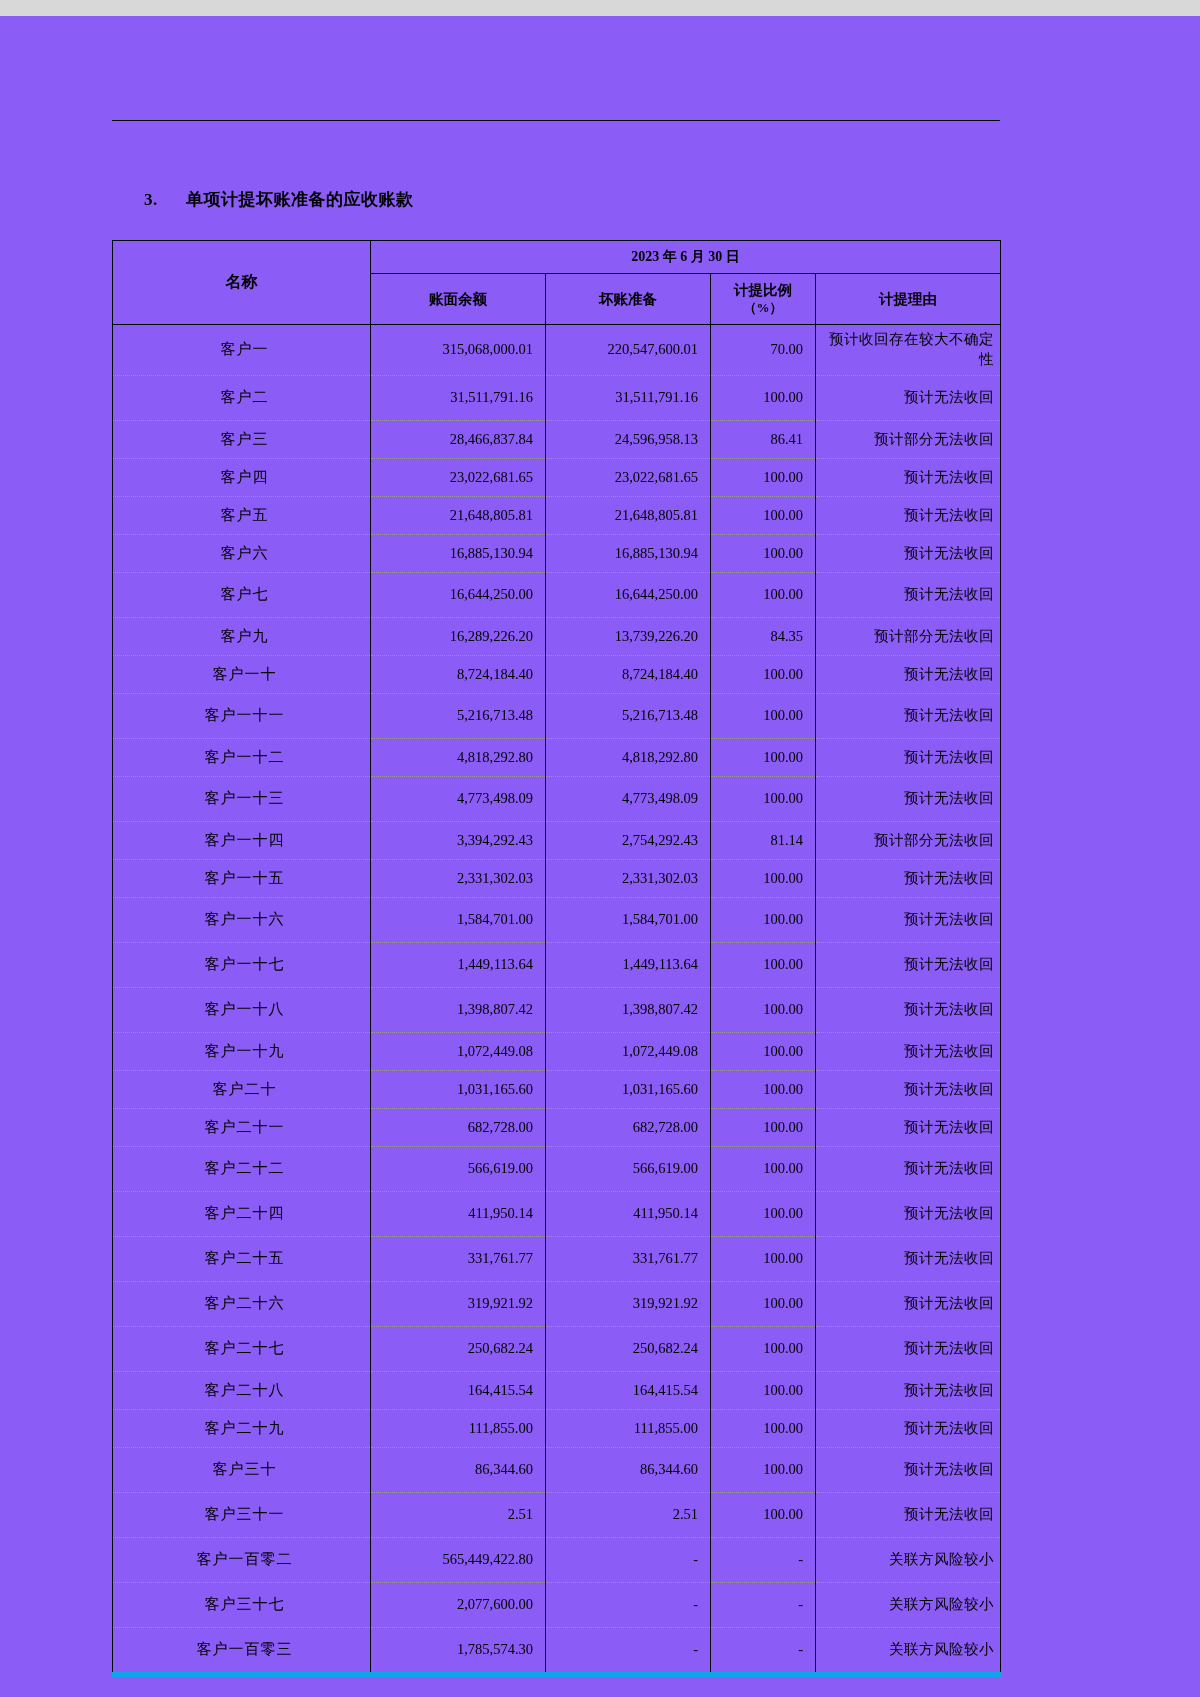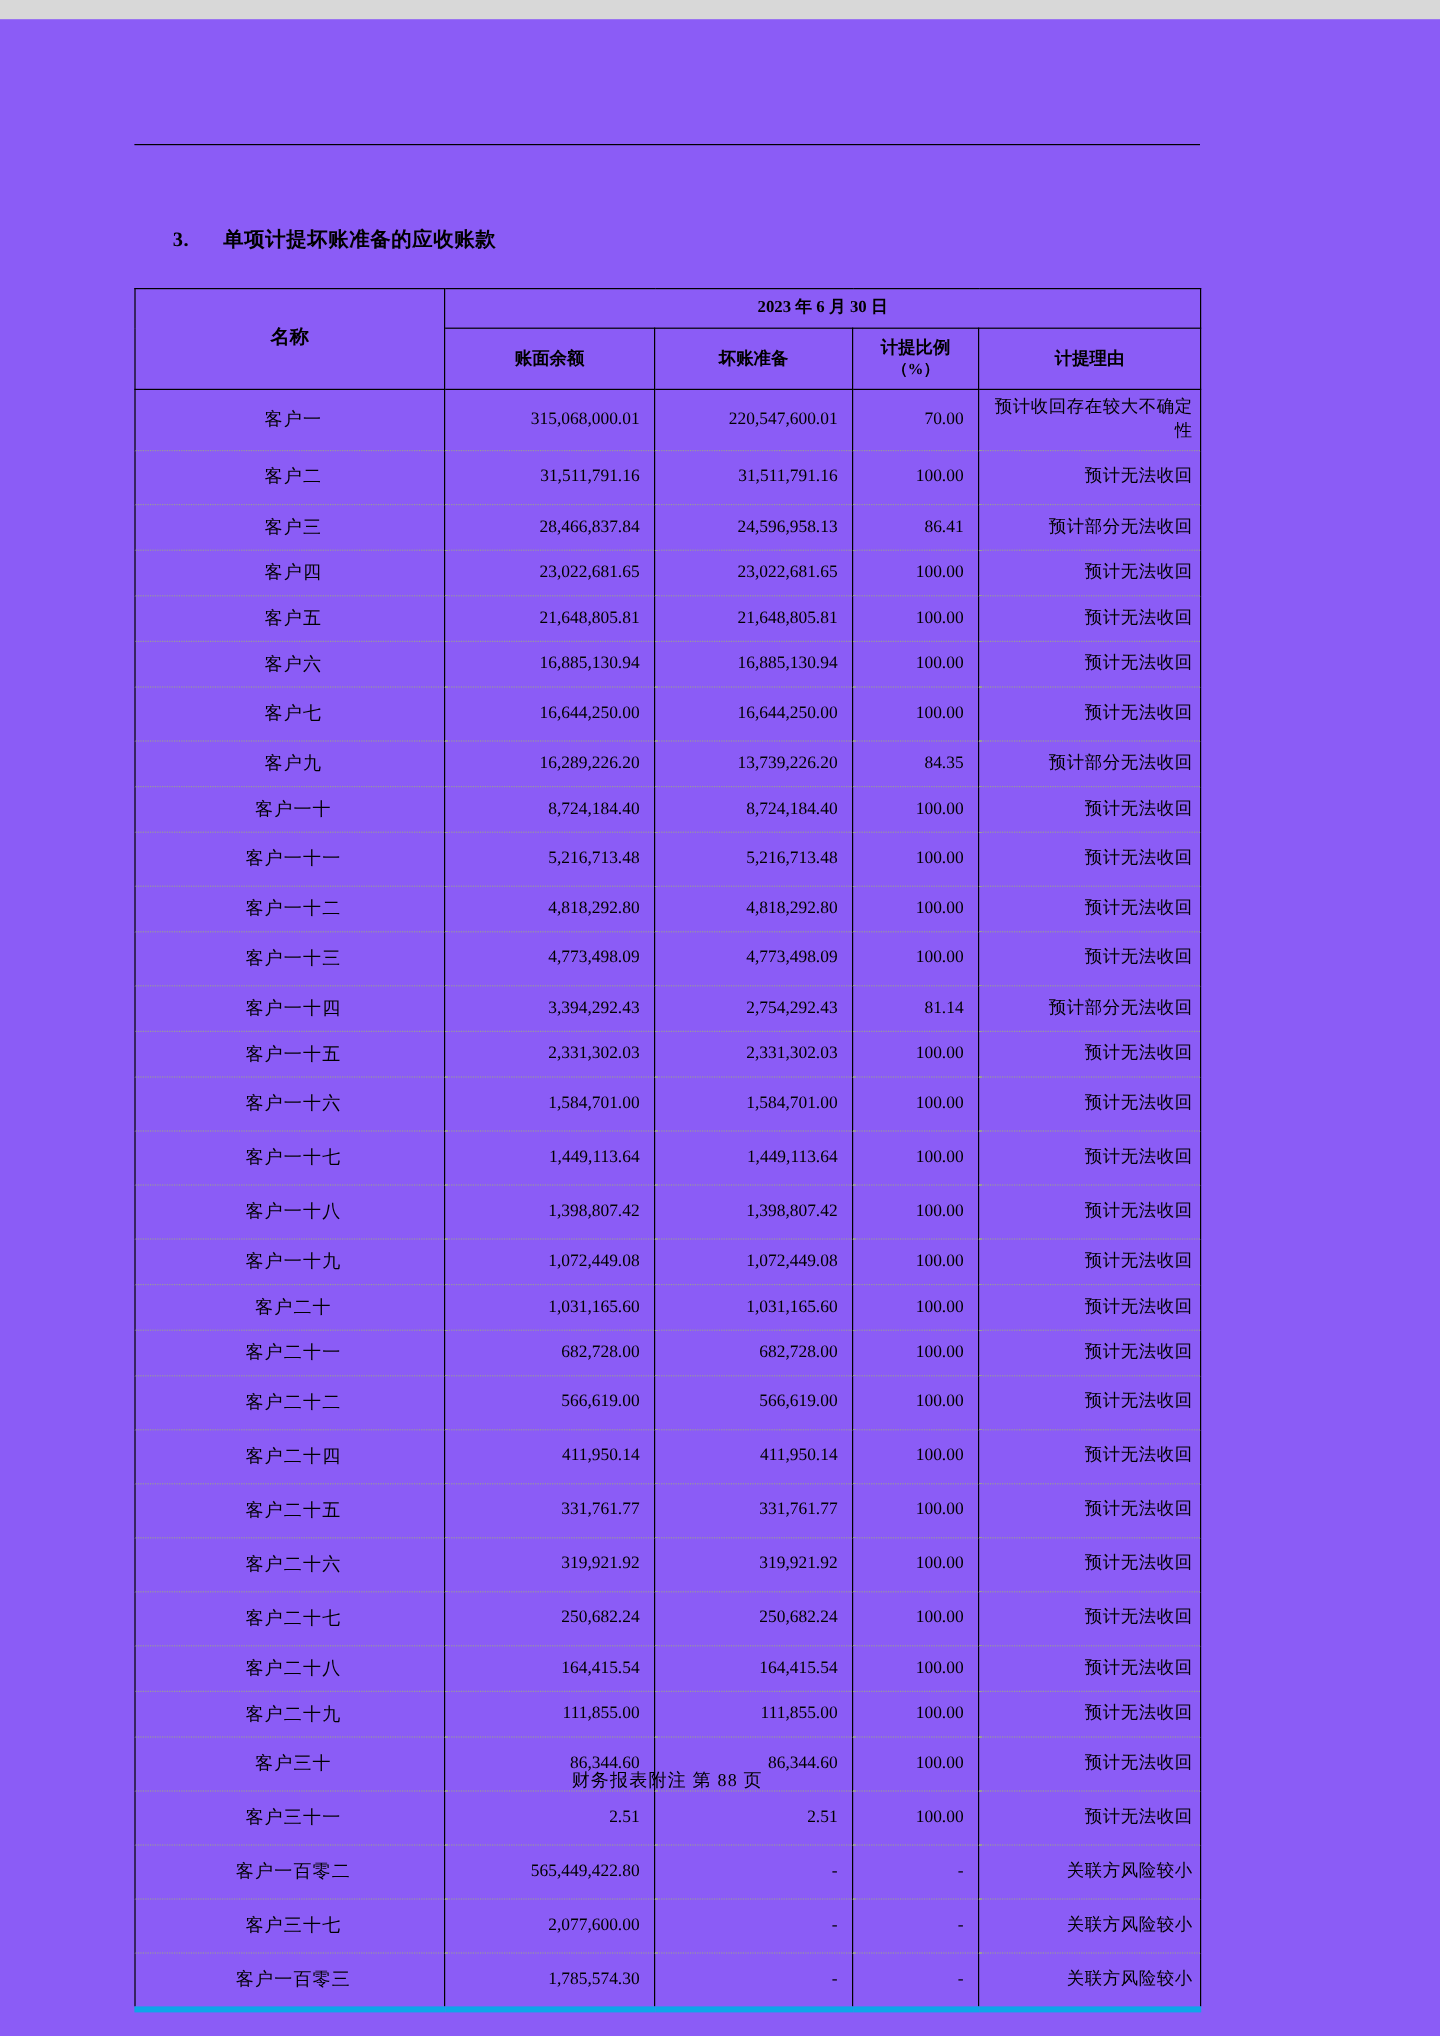--- a/index.html
+++ b/index.html
@@ -389,16 +389,15 @@
           <tr class="tall">
             <td class="name">客户一百零三</td>
             <td class="num">1,785,574.30</td>
             <td class="num">-</td>
             <td class="num">-</td>
             <td class="reason">关联方风险较小</td>
           </tr>
         </tbody>
     </table>
 
-    <div class="footer">财务报表附注 第 88 页</div>
 
   </div>
 </div>
 
 </body></html>

